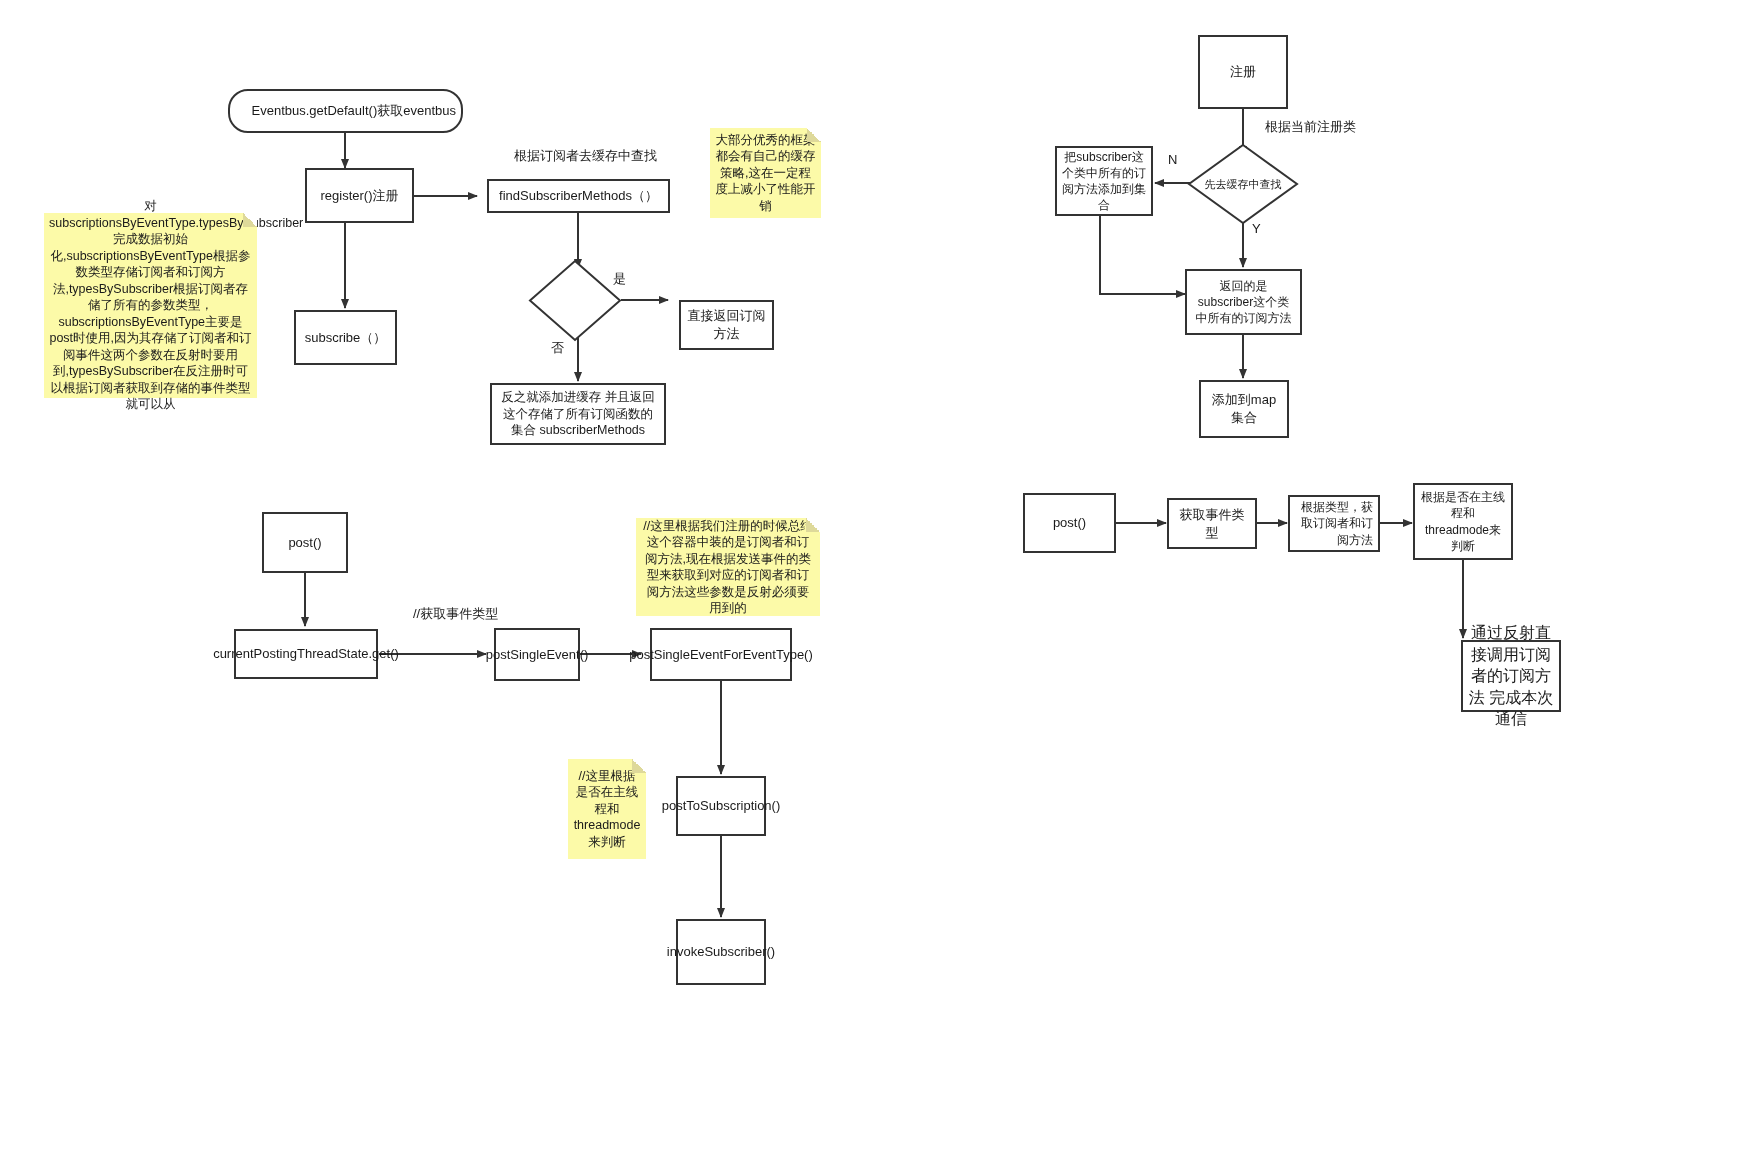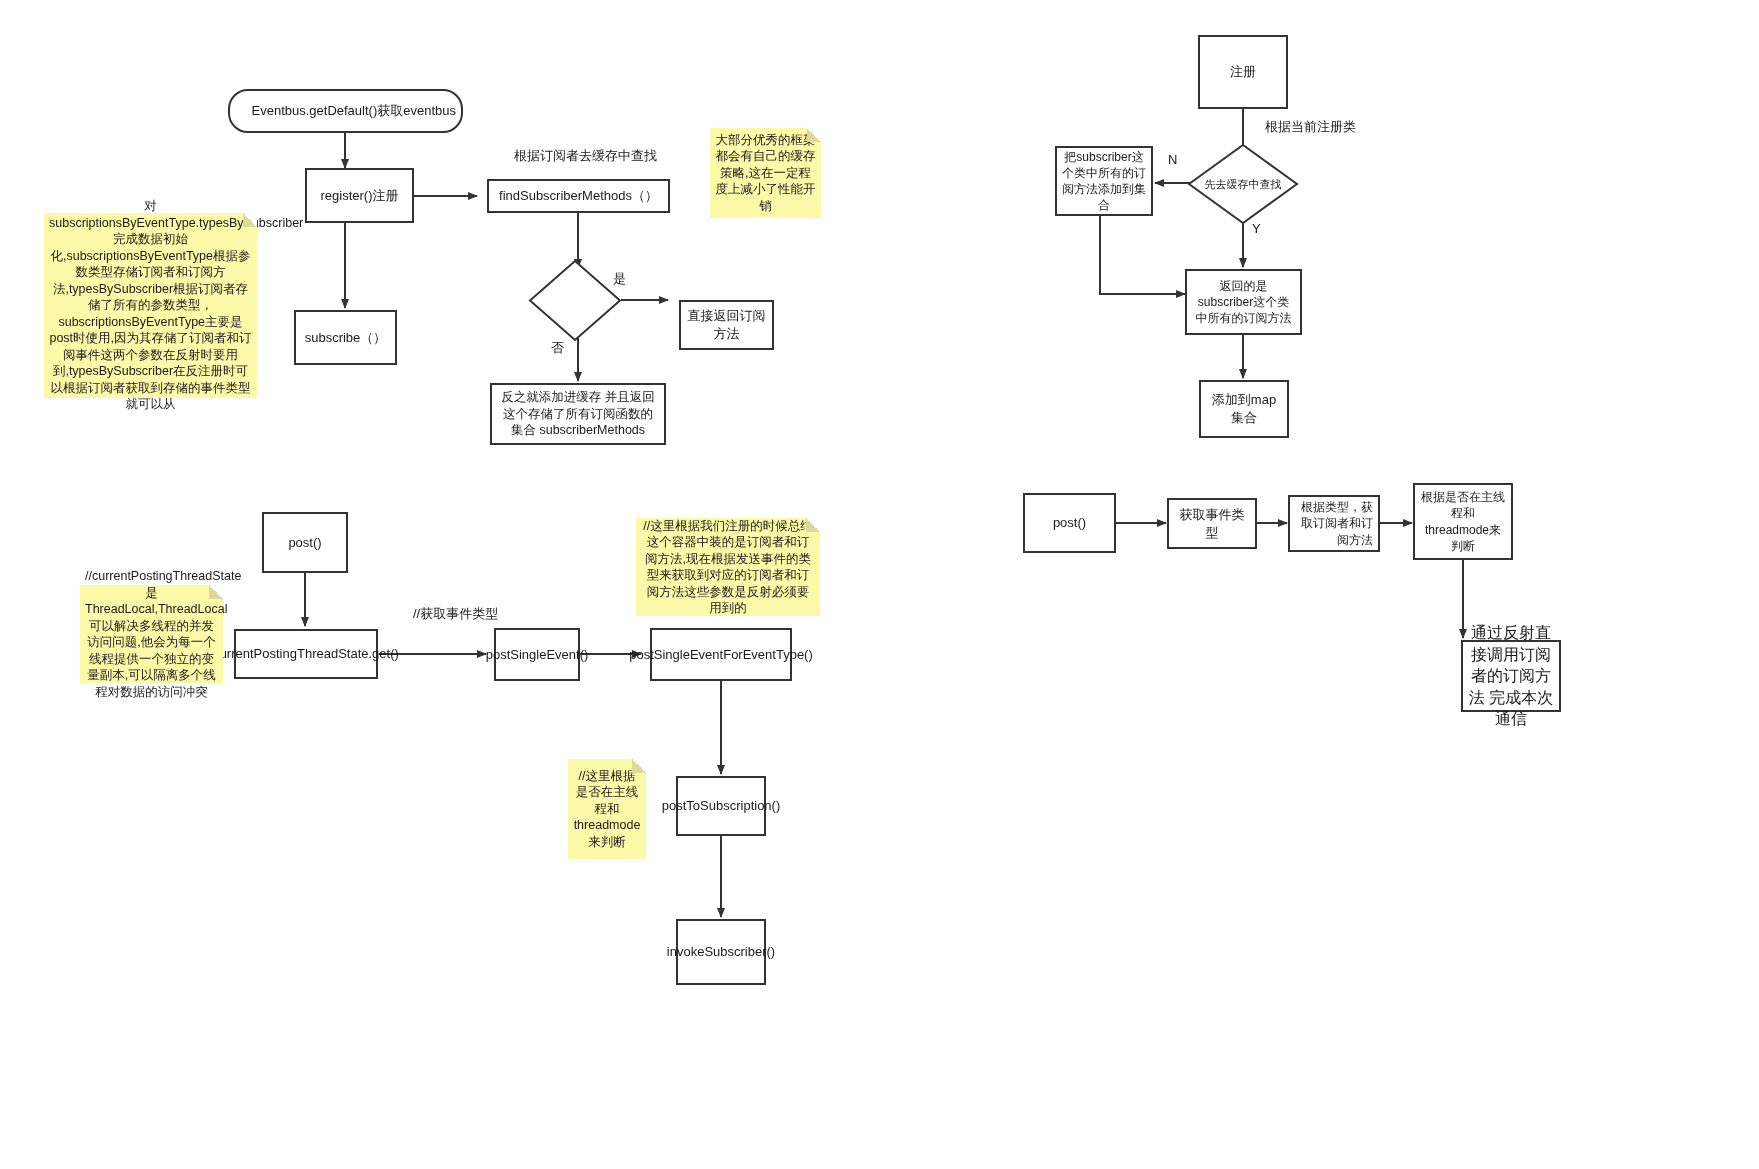--- a/index.html
+++ b/index.html
@@ -241,23 +241,20 @@
   </div>
 
   <div class="node" style="left:676px; top:919px; width:90px; height:66px;">
     <span>invokeSubscriber()</span>
   </div>
 
   <div class="edge-label" style="left:413px; top:605px;">
     <span>//获取事件类型</span>
   </div>
 
-  <div class="note" style="left:80px; top:585px; width:143px; height:98px;">
-    <span class="ntext">//currentPostingThreadState是ThreadLocal,ThreadLocal可以解决多线程的并发访问问题,他会为每一个线程提供一个独立的变量副本,可以隔离多个线程对数据的访问冲突</span>
-  </div>
 
   <div class="note" style="left:636px; top:518px; width:184px; height:98px;">
     <span class="ntext">//这里根据我们注册的时候总结 这个容器中装的是订阅者和订阅方法,现在根据发送事件的类型来获取到对应的订阅者和订阅方法这些参数是反射必须要用到的</span>
   </div>
 
   <div class="note" style="left:568px; top:759px; width:78px; height:100px;">
     <span class="ntext">//这里根据是否在主线程和threadmode来判断</span>
   </div>
 
 

